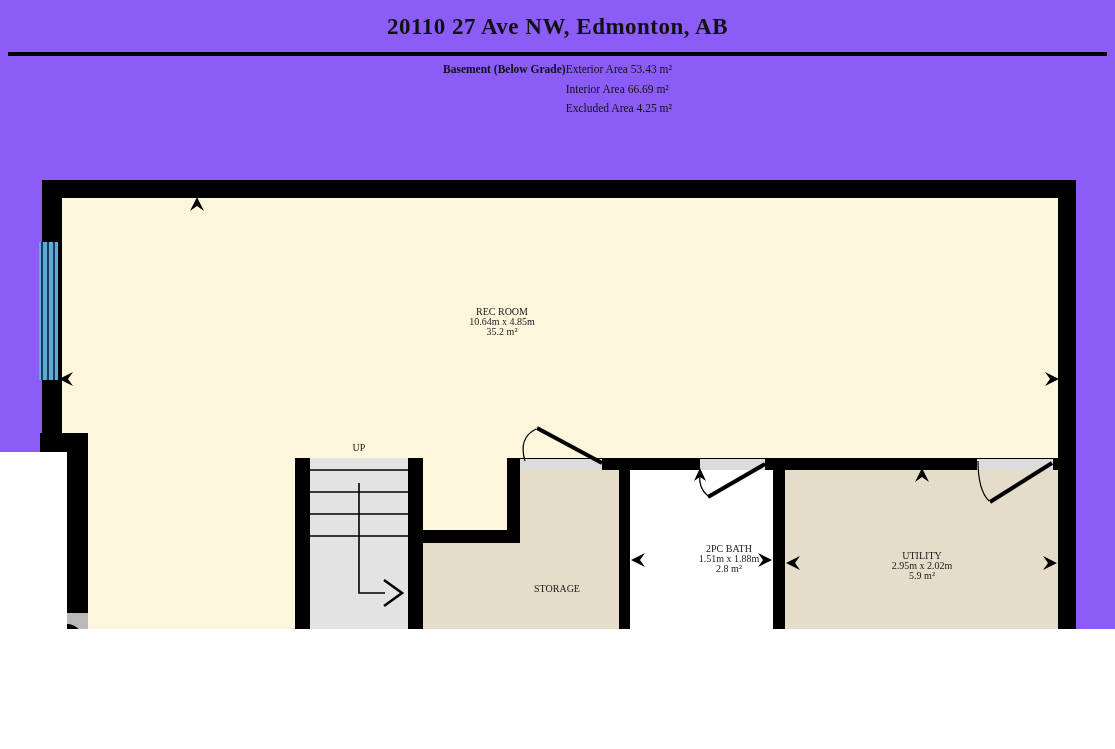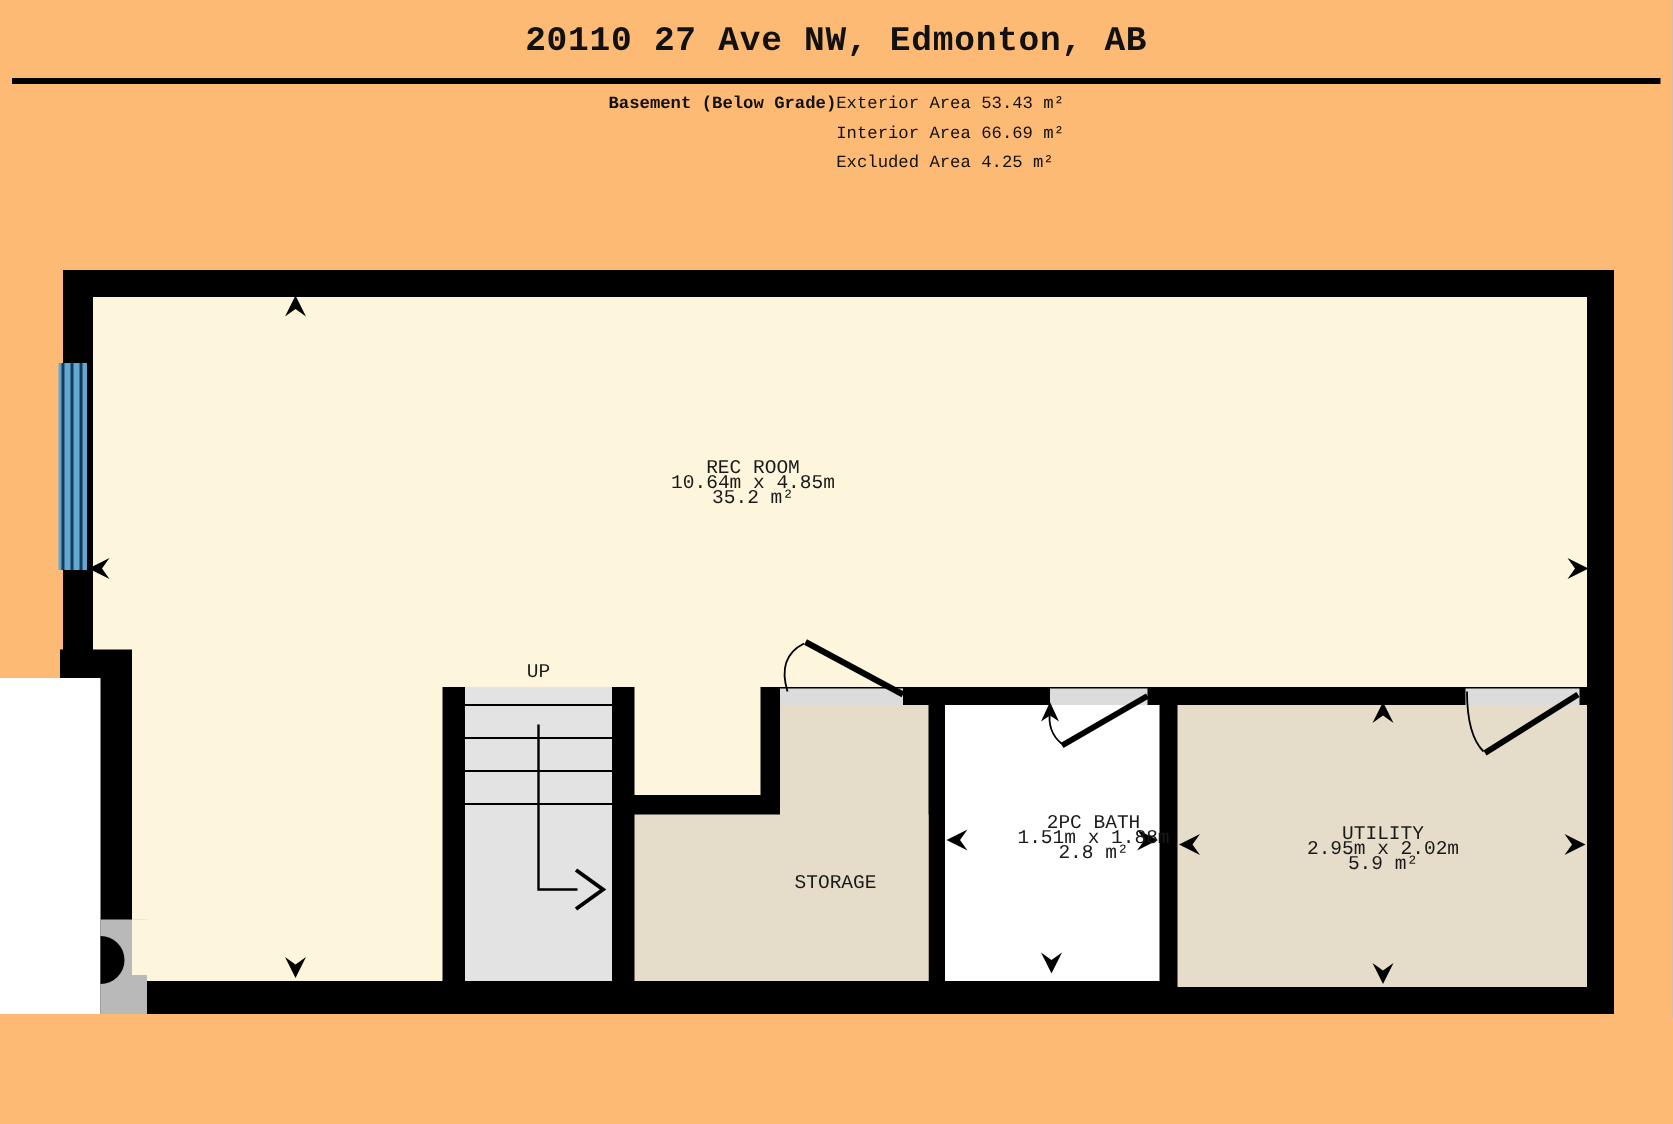--- a/index.html
+++ b/index.html
@@ -1,17 +1,17 @@
 <!DOCTYPE html>
 <html style="--wall-black: #000000; --floor-cream: #fdf5dc; --floor-tan: #e5dcca; --bath-white: #ffffff; --stairs-gray: #e3e3e3; --opening-gray: #dcdcdc; --block-gray: #b9b9b9; --window-blue: #62a9d1; --window-line: #17395c;"><head>
 <meta charset="utf-8">
 <style>
   html,body{margin:0;padding:0;background:#fff;}
-  #page{position:relative;width:1115px;height:749px;background:#fdba74;overflow:hidden;
-        font-family:Liberation Mono, monospace;color:#111;}
+  #page{position:relative;width:1115px;height:629px;background:#8b5cf6;overflow:hidden;
+        font-family:Liberation Serif, serif;color:#111;}
   
   .title{position:absolute;left:0;right:0;top:14px;margin:0;text-align:center;
          font-size:23px;font-weight:bold;letter-spacing:.5px;color:#111;}
   .rule{position:absolute;left:8px;right:8px;top:52px;height:4px;background:#000;}
   .info-row{position:absolute;left:0;right:0;top:60px;display:flex;justify-content:center;
             font-size:11.5px;line-height:19.5px;}
   .floor-label{font-weight:bold;white-space:nowrap;}
   .area-lines{white-space:nowrap;}
   
   .r{position:absolute;}
@@ -22,21 +22,21 @@
   .stairs{background:var(--stairs-gray,#e3e3e3);}
   .opening{background:var(--opening-gray,#dcdcdc);}
   .outside{background:#fff;}
   .grayblock{background:var(--block-gray,#b9b9b9);}
   .halfdisc{background:var(--wall-black,#000);border-radius:0 100% 100% 0 / 0 50% 50% 0;}
   .window{background:var(--window-blue,#62a9d1);}
   .wline{position:absolute;top:0;bottom:0;width:2px;background:var(--window-line,#17395c);}
   .overlay{position:absolute;left:0;top:0;pointer-events:none;}
   
   .lbl{position:absolute;transform:translateX(-50%);text-align:center;
-       font-size:13px;line-height:10px;color:#1a1a1a;white-space:nowrap;}
+       font-size:10px;line-height:10px;color:#1a1a1a;white-space:nowrap;}
 </style>
 </head>
 <body>
 
 <div id="page">
 
   <h1 class="title">20110 27 Ave NW, Edmonton, AB</h1>
   <div class="rule"></div>
   <div class="info-row">
     <div class="floor-label">Basement (Below Grade)</div>

